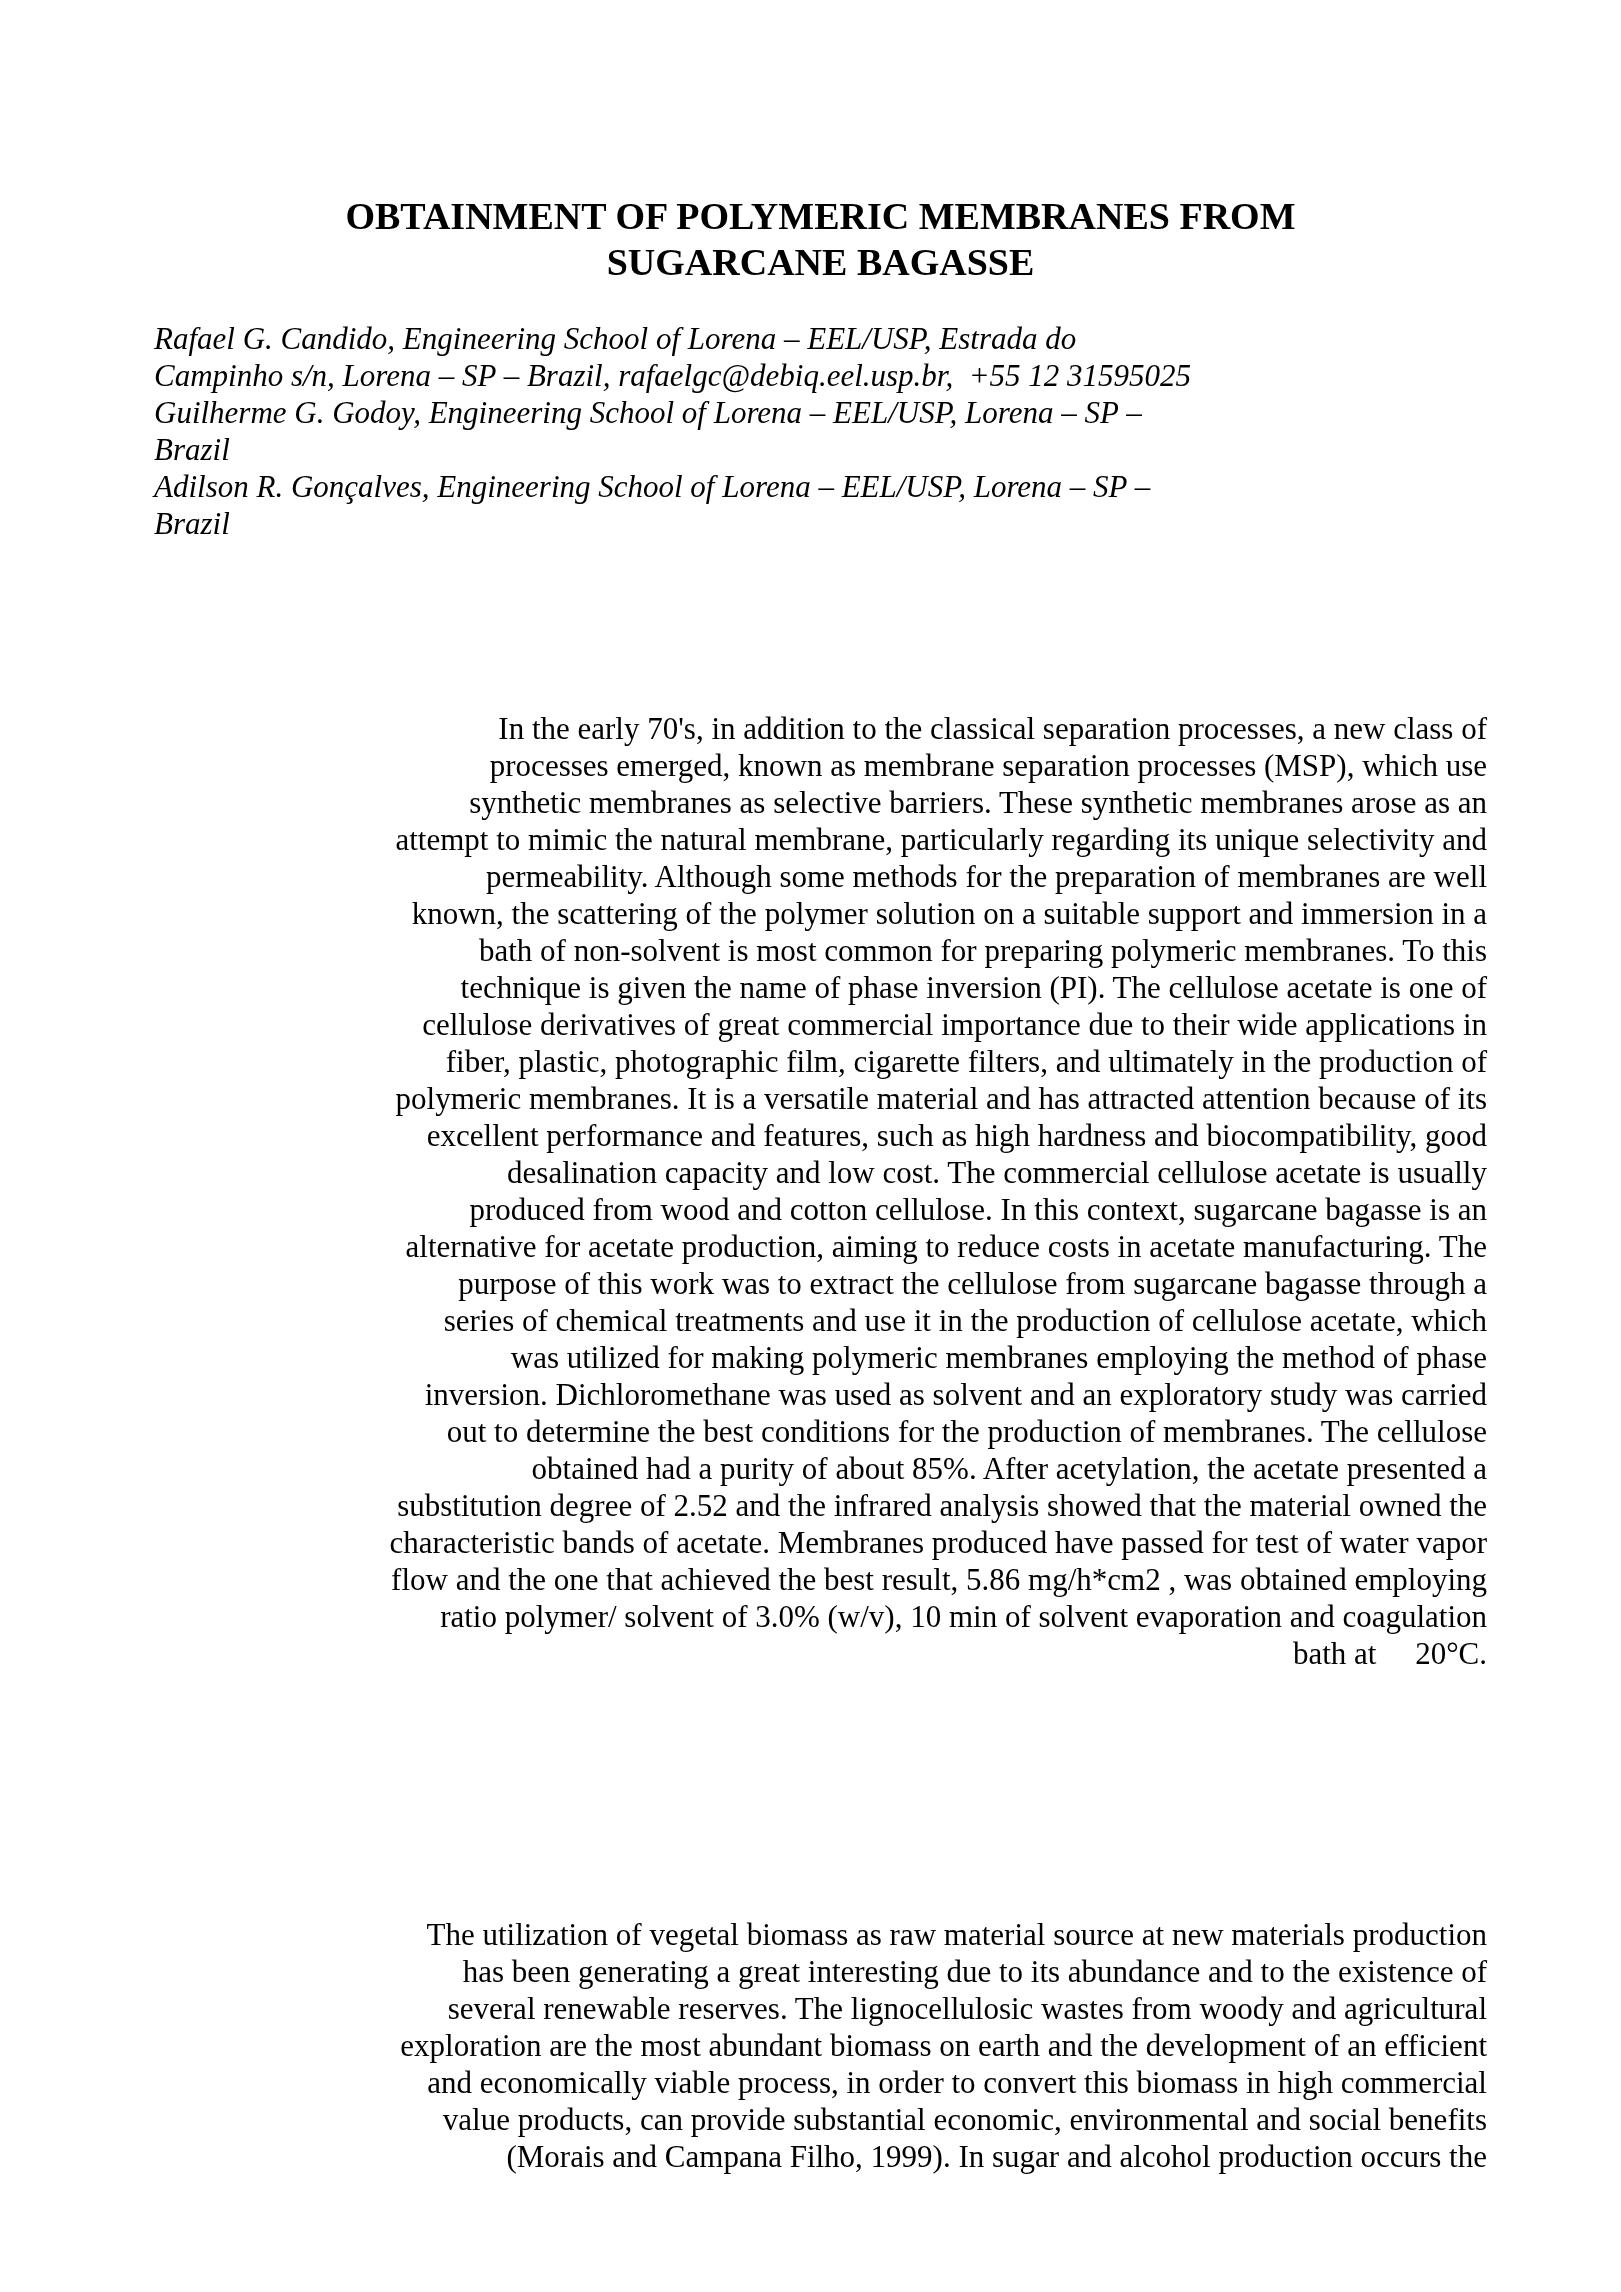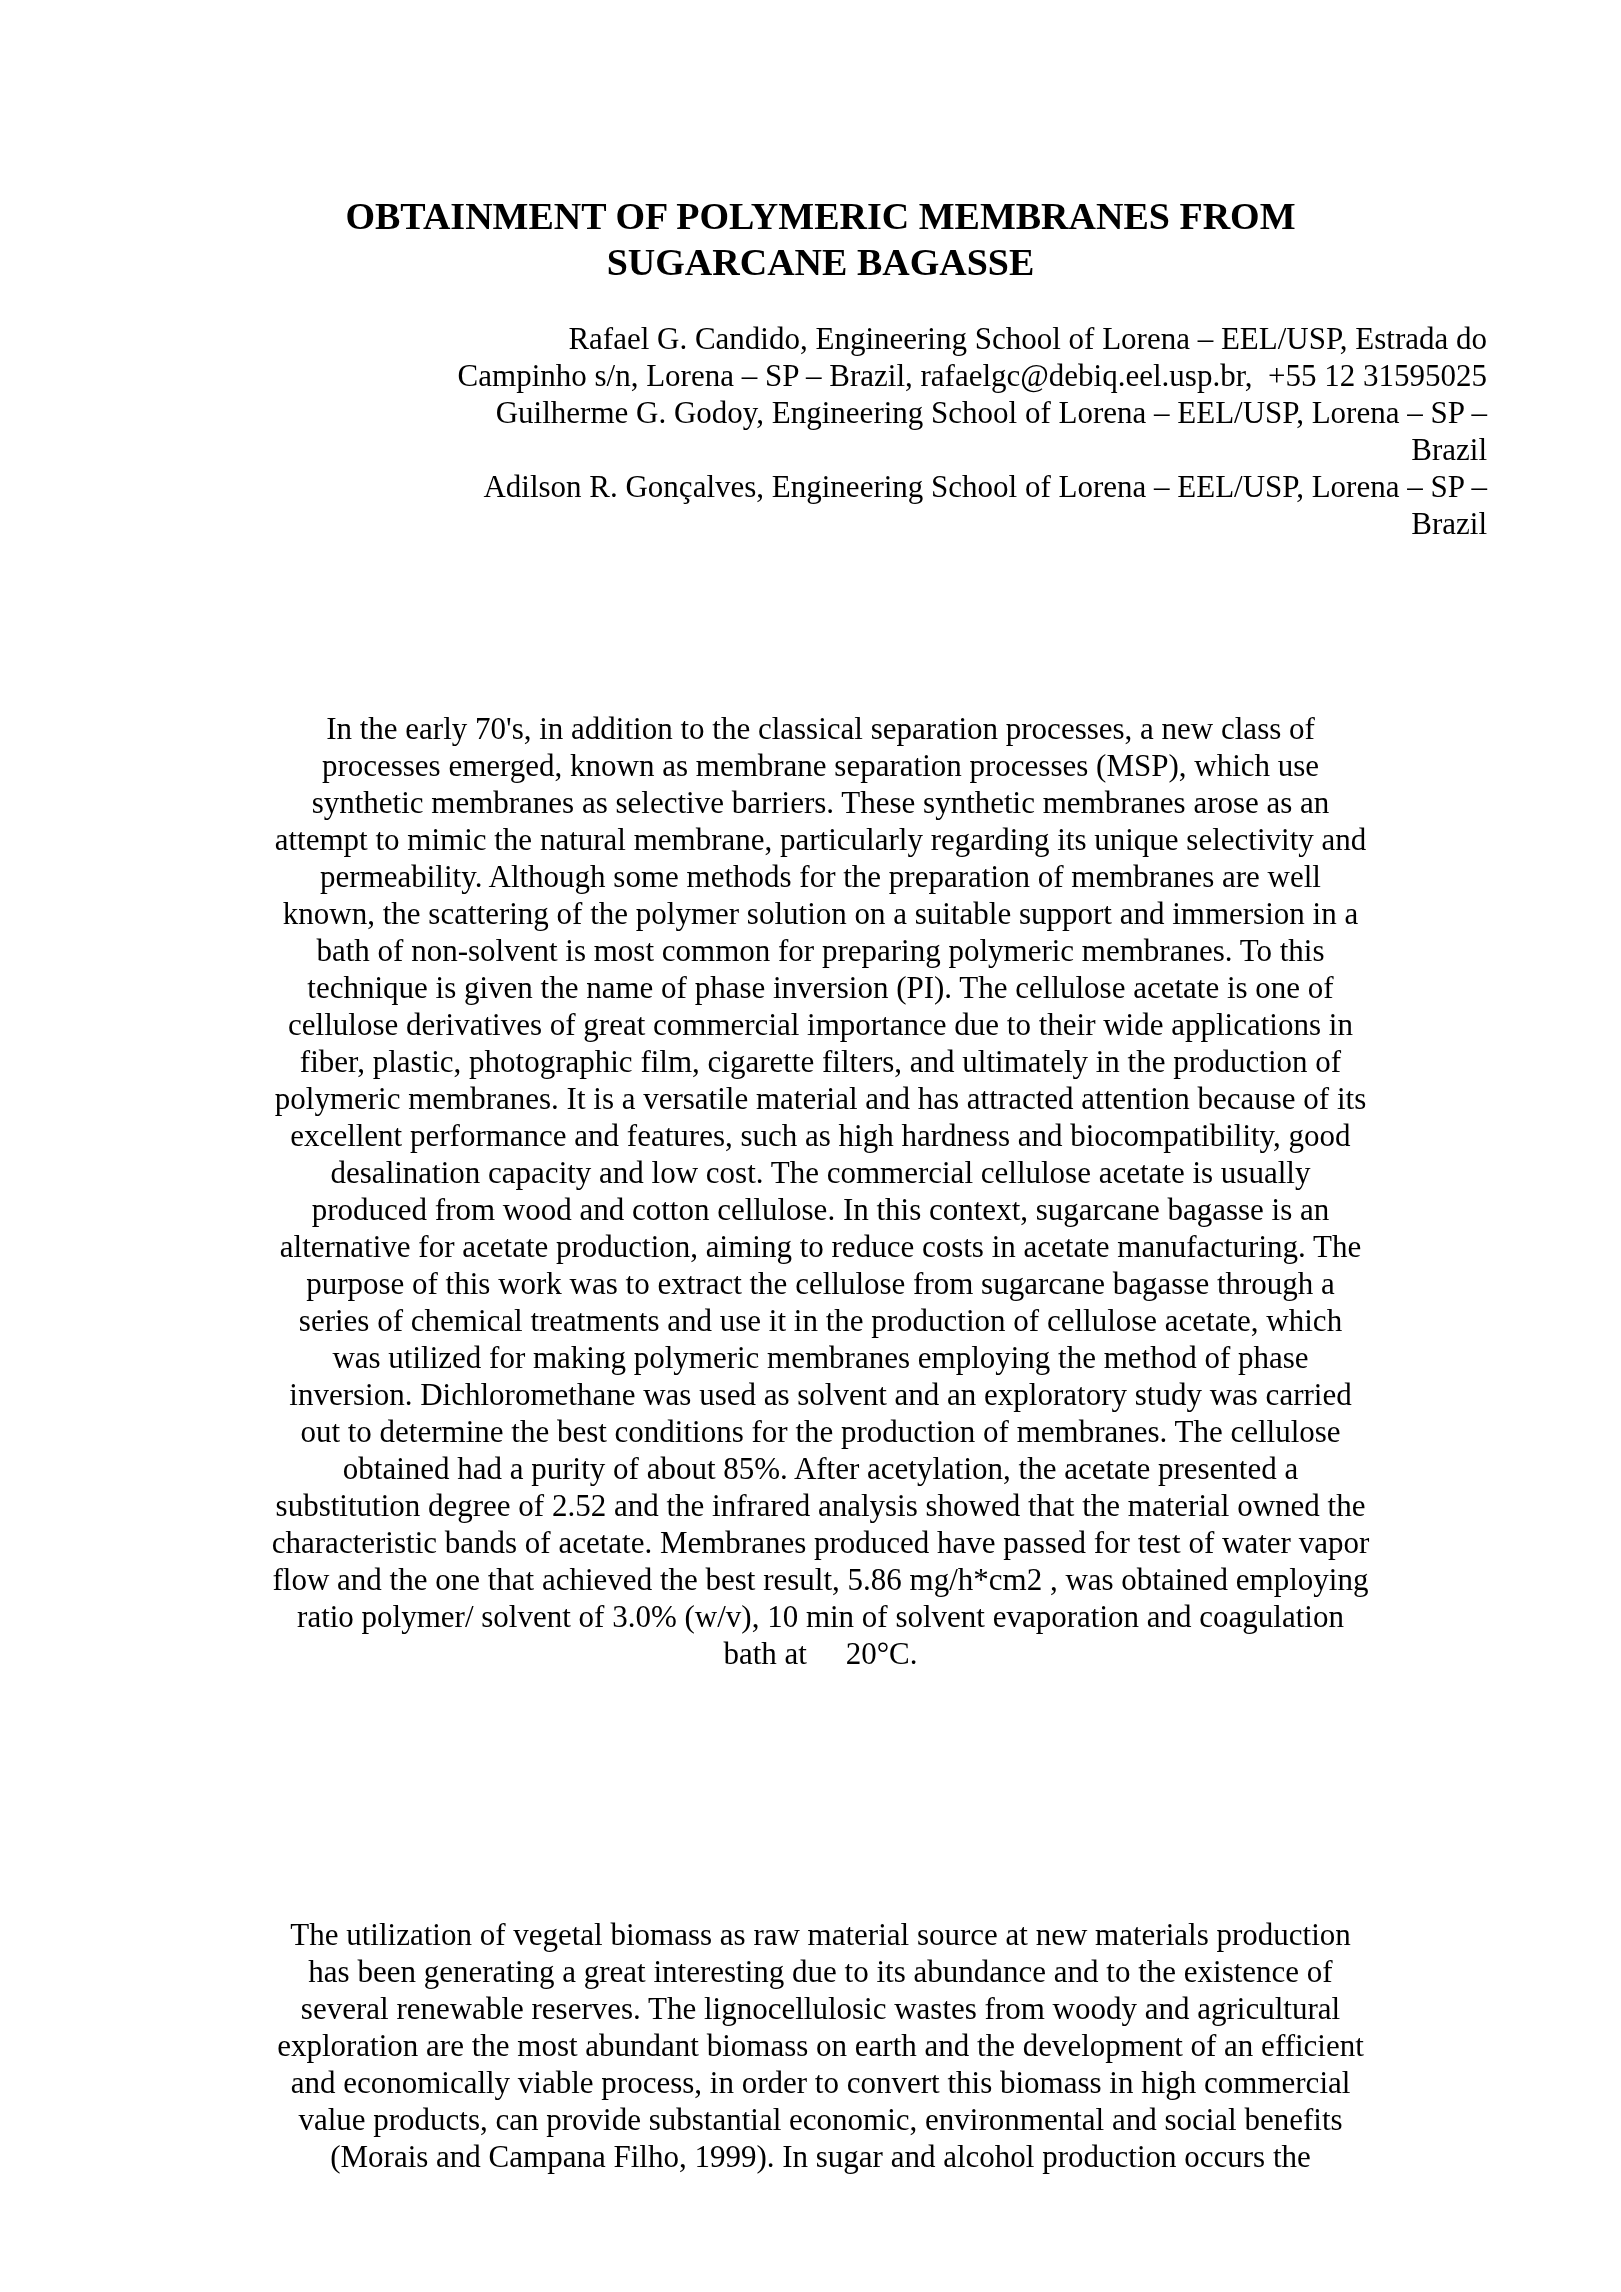--- a/index.html
+++ b/index.html
@@ -25,37 +25,38 @@
     top: 193px;
     font-size: 38px;
     font-weight: bold;
     line-height: 46px;
     text-align: center;
     white-space: pre-wrap;
   }
   .authors {
     top: 320px;
     font-size: 31px;
+    font-style: italic;
     line-height: 37px;
-    text-align: right;
+    text-align: left;
     white-space: pre-wrap;
   }
   .section-heading {
     font-size: 35px;
     font-weight: bold;
     line-height: 43px;
     text-align: center;
     white-space: pre-wrap;
   }
   .abstract-heading { top: 621px; }
   .introduction-heading { top: 1728px; }
   .body-text {
     font-size: 31px;
     line-height: 37px;
-    text-align: center;
+    text-align: right;
     white-space: pre-wrap;
     font-family: Liberation Serif, serif;
   }
   .abstract-body { top: 710px; }
   .introduction-body { top: 1916px; }
 </style>
 </head>
 <body>
 
 <div class="page">

